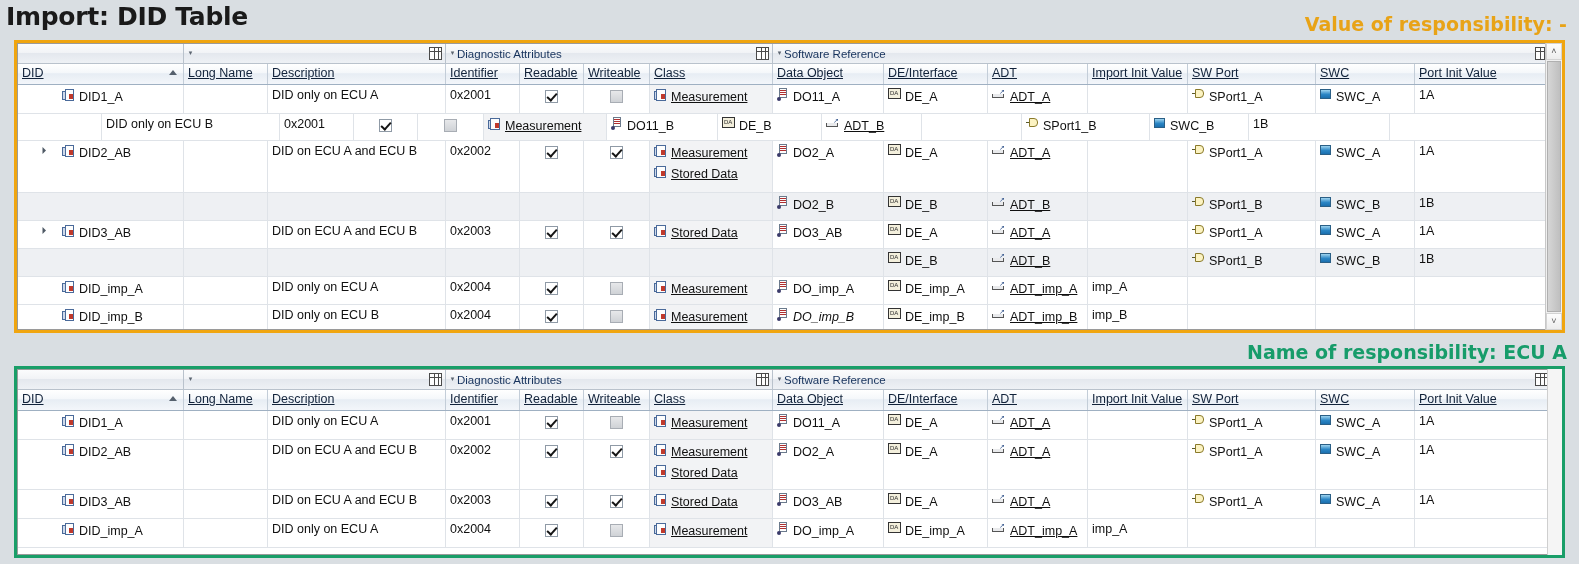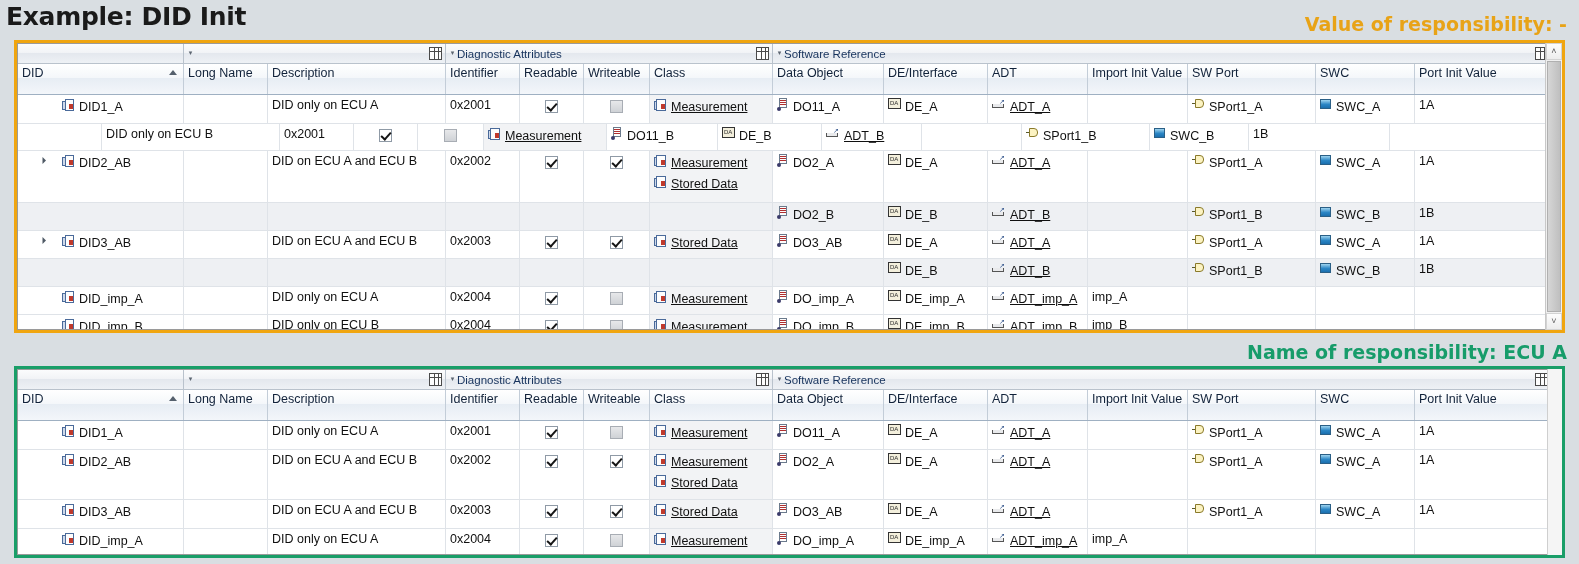--- a/index.html
+++ b/index.html
@@ -78,24 +78,24 @@
   .grp .gridicon::before{
     content:"";position:absolute;left:0;right:0;top:3px;height:1px;background:#4a4a4a;
   }
   .grp .gridicon::after{
     content:"";position:absolute;top:0;bottom:0;left:4px;width:1px;background:#4a4a4a;
     box-shadow:4px 0 0 0 #4a4a4a;
   }
 
   
   .colhead{
-    display:flex;height:31px;box-sizing:border-box;
+    display:flex;height:21px;box-sizing:border-box;
     background:linear-gradient(to bottom,#ffffff 0%,#f4f7fa 46%,#e7edf4 48%,#f3f6fa 100%);
     border-bottom:1px solid #9fb0c2;
-    font-size:12.5px;color:#11223a;
+    font-size:12.5px;color:#11223a;text-decoration:underline;
   }
   .colhead .c{
     box-sizing:border-box;
     border-right:1px solid #c3cdd8;
     padding:2px 0 0 4px;
     white-space:nowrap;overflow:hidden;
     position:relative;
     font-family:"Liberation Sans", sans-serif;
   }
   .colhead .c .sortarrow{
@@ -210,21 +210,21 @@
     border:1px solid #b0b0b0;box-sizing:border-box;
   }
   .vscroll-b{
     position:absolute;right:0;top:0;bottom:0;width:15px;
     background:#f5f5f5;border-left:1px solid #cfcfcf;box-sizing:border-box;
   }
 </style>
 </head>
 <body>
 
-<div class="page-title">Example: DID Init</div>
+<div class="page-title">Import: DID Table</div>
 
 <div class="resp-caption resp-a">Value of responsibility: -</div>
 <div class="resp-caption resp-b">Name of responsibility: ECU A</div>
 
 <div class="frame frame-a">
   <div class="panel">
     <div class="grpband">
         <div class="grp" style="width:166px">
           <span class="glabel"></span>
         </div>
@@ -738,21 +738,21 @@
           <div class="cell shade" style="width:123px;">
             <span class="entry">
               <span class="ic ic-cls">
                 <span class="f"></span>
                 <span class="b"></span>
                 <span class="r"></span>
               </span>
               <span class="lnk">Measurement</span>
             </span>
           </div>
-          <div class="cell" style="width:111px;">
+          <div class="cell" style="width:111px;font-style:italic;">
             <span class="entry">
               <span class="ic ic-do">
                 <span class="b"></span>
                 <span class="l"></span>
                 <span class="d"></span>
               </span>
               <span class="">DO_imp_B</span>
             </span>
           </div>
           <div class="cell" style="width:104px;">

